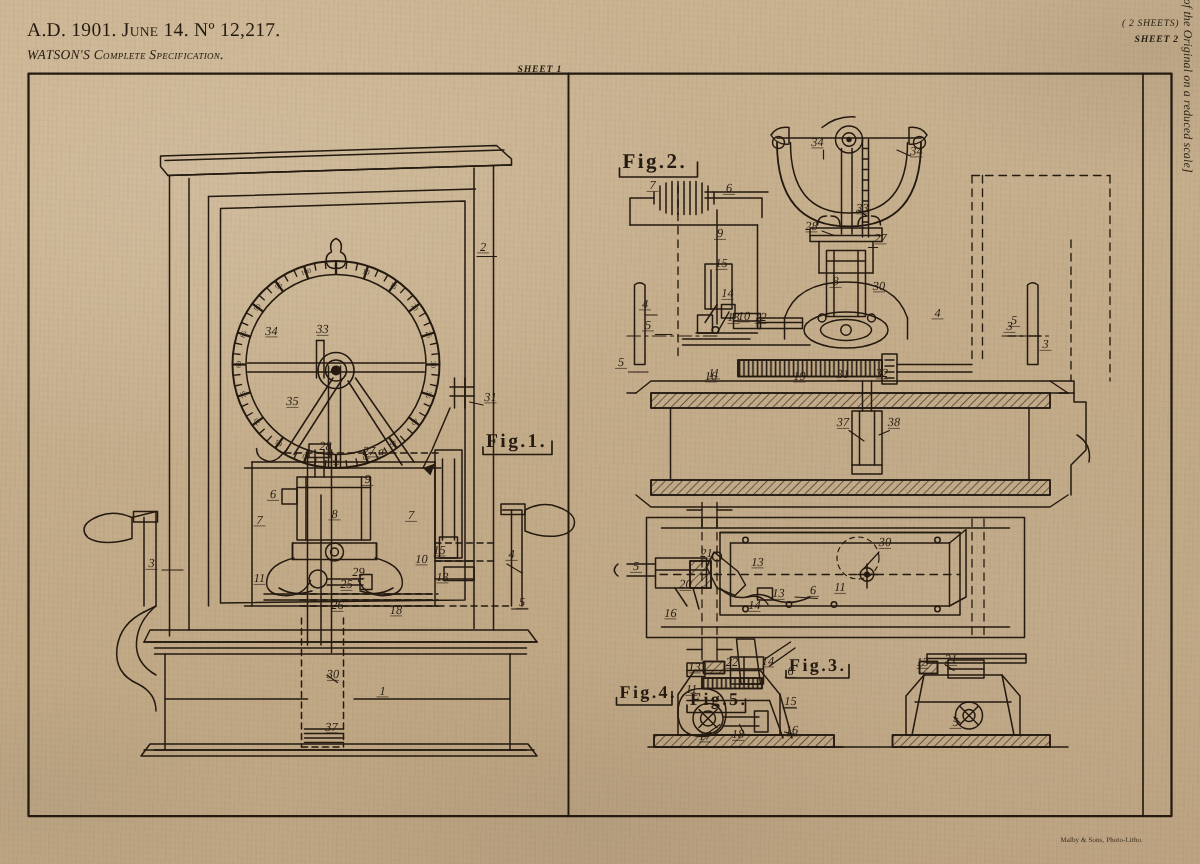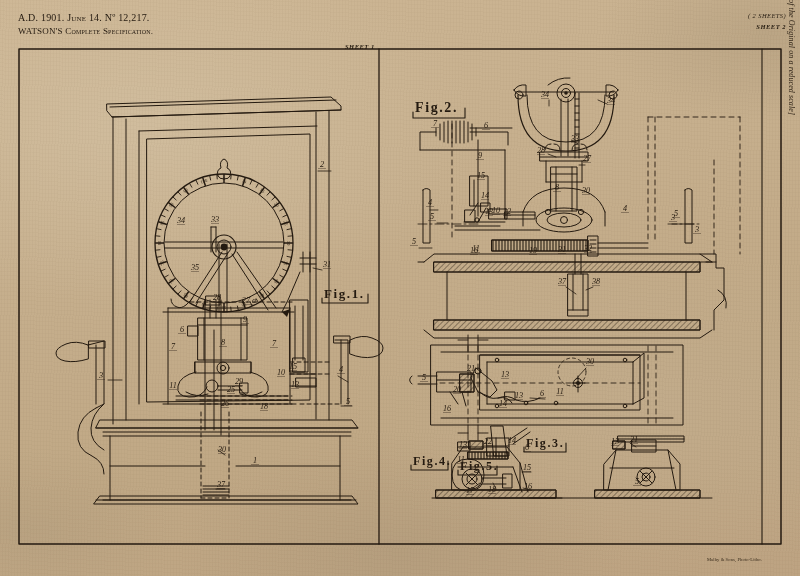--- a/index.html
+++ b/index.html
@@ -20,22 +20,22 @@
       linear-gradient(168deg,#cdb694 0%,#c6af8d 38%,#c0a885 68%,#bda382 100%);
   }
   .grain{
     position:absolute;inset:0;opacity:.20;mix-blend-mode:multiply;
     background-image:
       repeating-linear-gradient(91deg, rgba(120,98,70,.16) 0 1px, rgba(0,0,0,0) 1px 3px),
       repeating-linear-gradient(3deg, rgba(130,106,76,.12) 0 1px, rgba(0,0,0,0) 1px 4px);
   }
   
   .hdr{position:absolute;left:18px;top:10px;line-height:1.5;}
-  .hdr .l1{font-size:10px;letter-spacing:.2px;font-variant:small-caps;white-space:nowrap;color:#241a10;}
-  .hdr .l2{font-size:9px;letter-spacing:.2px;font-variant:small-caps;white-space:nowrap;color:#241a10;}
+  .hdr .l1{font-size:13px;letter-spacing:.2px;font-variant:small-caps;white-space:nowrap;color:#241a10;}
+  .hdr .l2{font-size:9px;letter-spacing:.2px;font-variant:small-caps;white-space:nowrap;color:#241a10;font-style:italic;}
   .hdr-r{position:absolute;right:14px;top:10px;text-align:right;line-height:1.7;}
   .hdr-r .s1{font-size:6.5px;font-style:italic;font-variant:small-caps;letter-spacing:.4px;color:#2a2014;}
   .hdr-r .s2{font-size:6.5px;font-style:italic;font-variant:small-caps;letter-spacing:.5px;font-weight:bold;color:#2a2014;}
   .sheet1lbl{position:absolute;left:345px;top:43px;font-size:6.5px;font-style:italic;
     font-variant:small-caps;letter-spacing:.5px;font-weight:bold;color:#2a2014;}
   
   .vnote{
     position:absolute;right:4px;top:150px;width:260px;
     transform:rotate(90deg);transform-origin:right top;
     font-size:8px;font-style:italic;color:#33271a;white-space:nowrap;letter-spacing:.1px;

